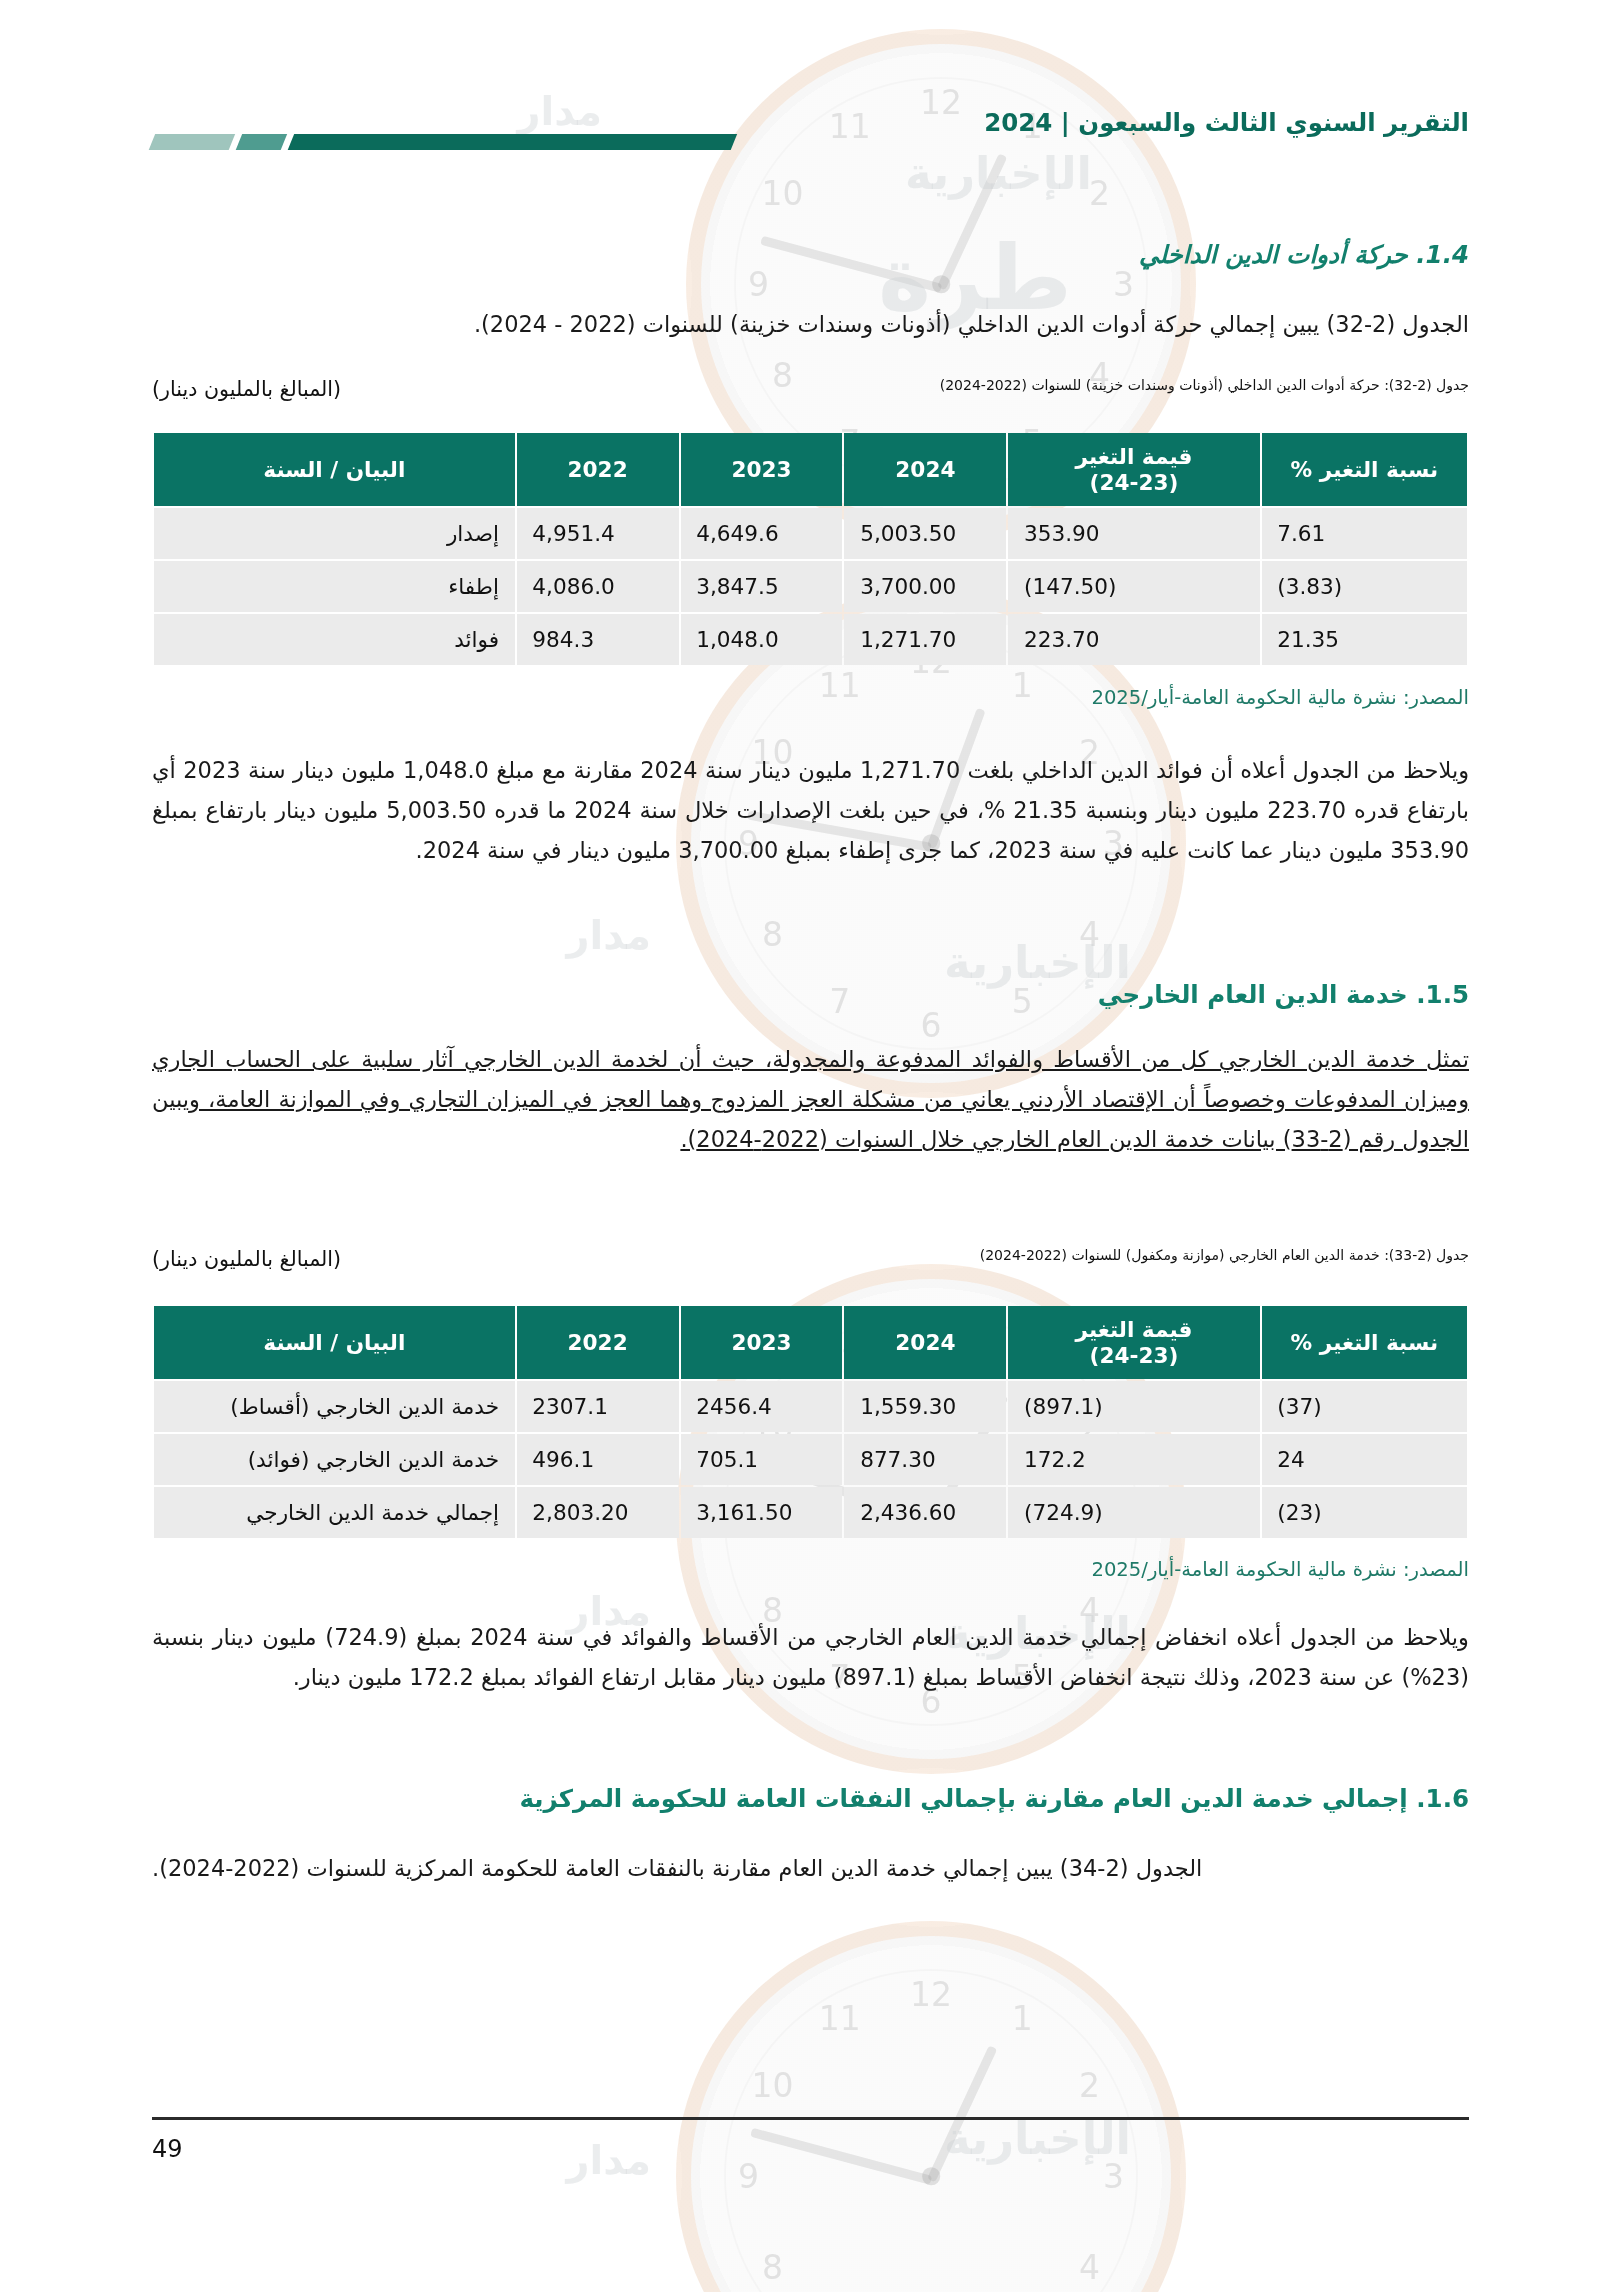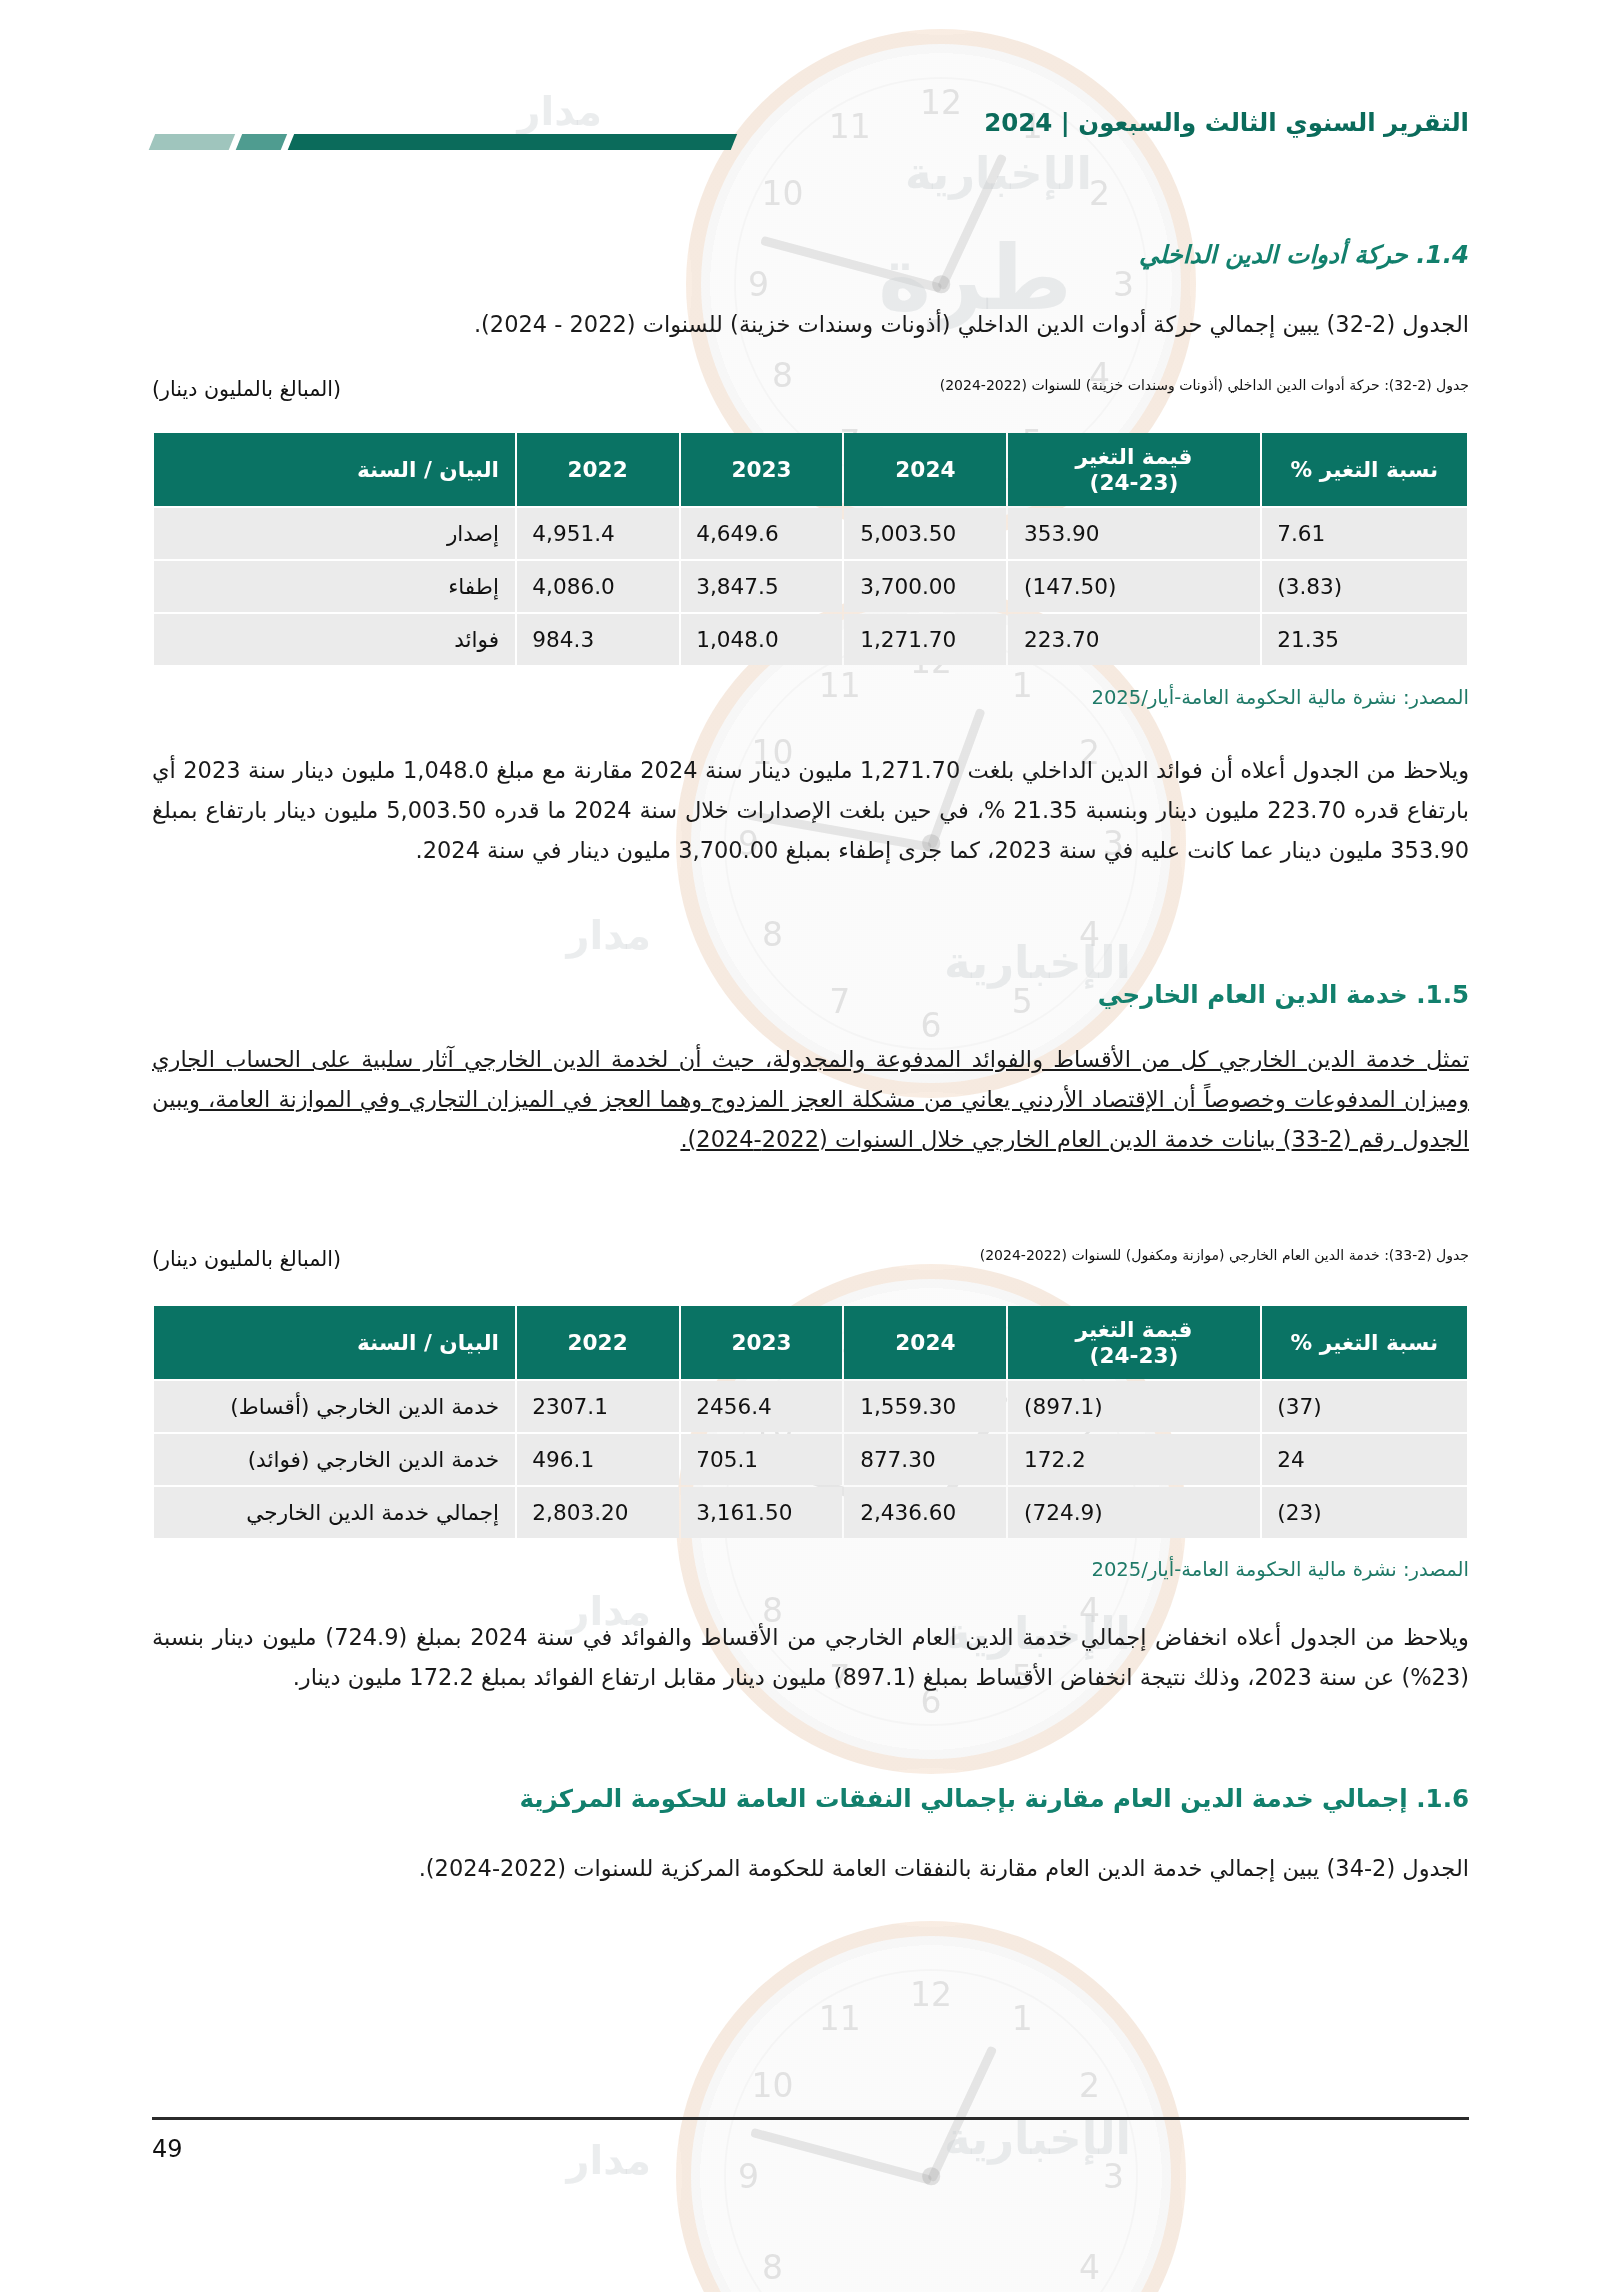--- a/index.html
+++ b/index.html
@@ -124,21 +124,21 @@
   table.fin th{
     background:#0a7364;
     color:#ffffff;
     font-size:21.6px;
     font-weight:bold;
     height:73px;
     padding:3.9px 15.7px;
     vertical-align:middle;
     line-height:25.5px;
   }
-  table.fin th.t-label{ text-align:right; }
+  table.fin th.t-label{ }
   table.fin th.t-year{ text-align:center; }
   table.fin th.t-chg{ text-align:center; }
   table.fin td{
     background:#ebebeb;
     font-size:21.6px;
     color:#111;
     height:51px;
     padding:2px 15.7px;
     vertical-align:middle;
   }
@@ -380,19 +380,19 @@
       </tr>
     </tbody>
   </table>
 
   <div class="tbl-source" style="top:1558px;">المصدر: نشرة مالية الحكومة العامة-أيار/2025</div>
 
   <div class="para just" style="top:1617px;">ويلاحظ من الجدول أعلاه انخفاض إجمالي خدمة الدين العام الخارجي من الأقساط والفوائد في سنة 2024 بمبلغ (724.9) مليون دينار بنسبة (23%) عن سنة 2023، وذلك نتيجة انخفاض الأقساط بمبلغ (897.1) مليون دينار مقابل ارتفاع الفوائد بمبلغ 172.2 مليون دينار.</div>
 
   <div class="sec-heading" style="top:1784px;">1.6.  إجمالي خدمة الدين العام مقارنة بإجمالي النفقات العامة للحكومة المركزية</div>
 
-  <div class="para" style="top:1848px; text-align:right;">الجدول (2-34) يبين إجمالي خدمة الدين العام مقارنة بالنفقات العامة للحكومة المركزية للسنوات (2022-2024).</div>
+  <div class="para" style="top:1848px; text-align:left;">الجدول (2-34) يبين إجمالي خدمة الدين العام مقارنة بالنفقات العامة للحكومة المركزية للسنوات (2022-2024).</div>
 
   <div class="footer-rule"></div>
   <div class="folio">49</div>
 
 </div>
 
 
 </body></html>

